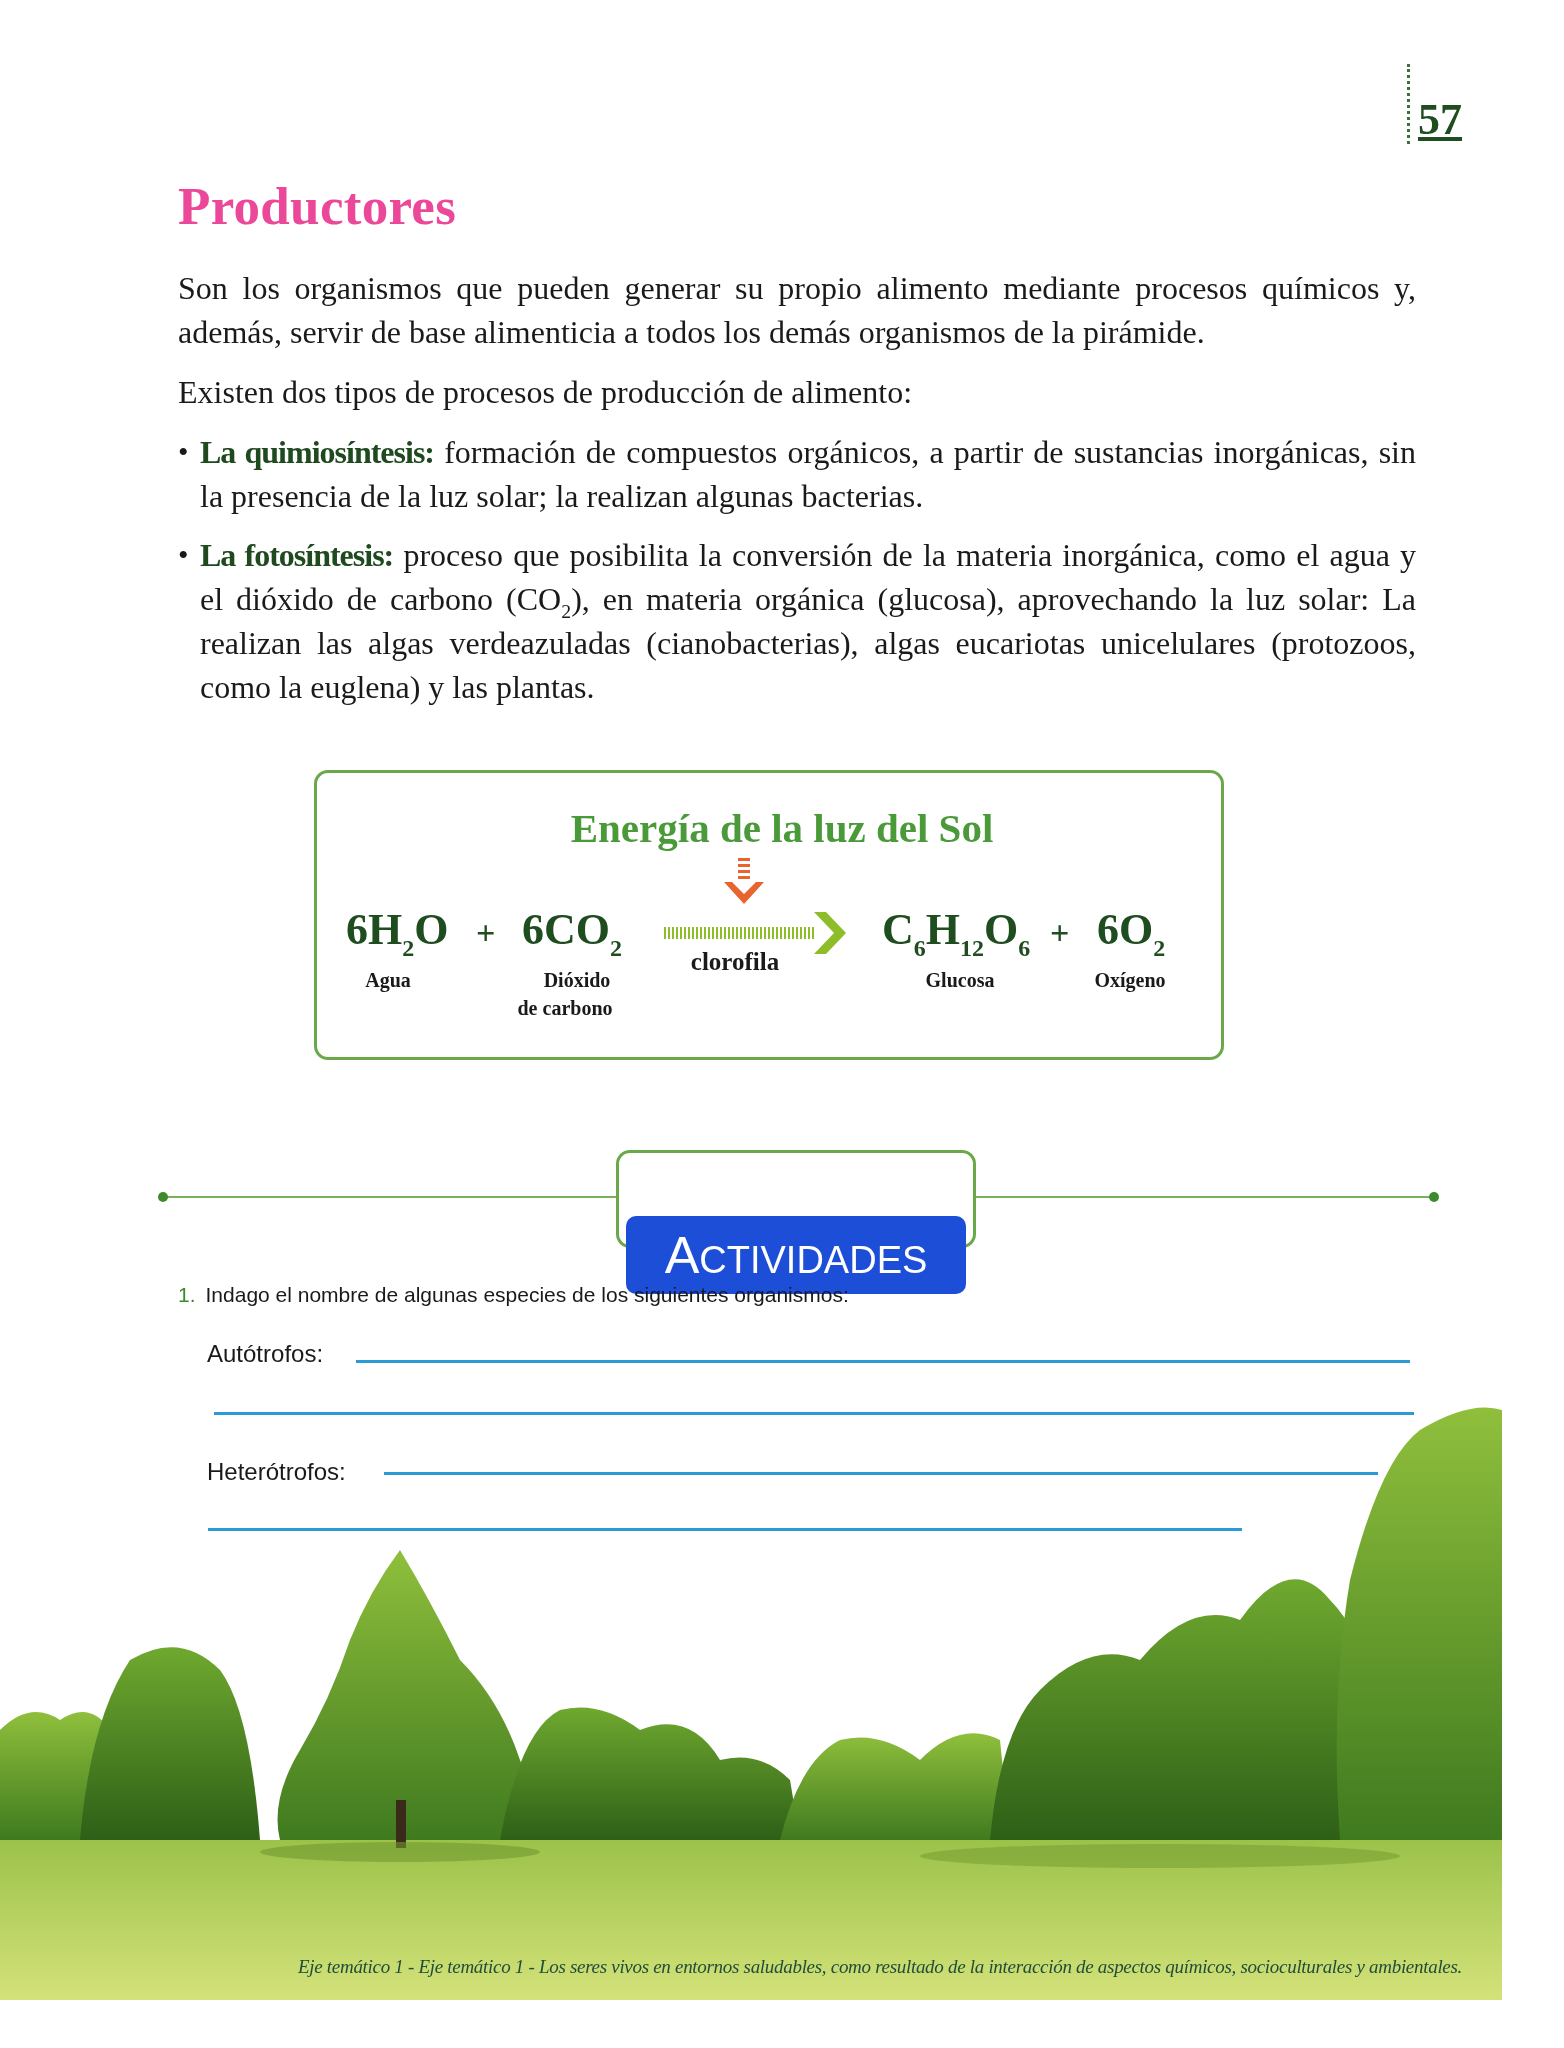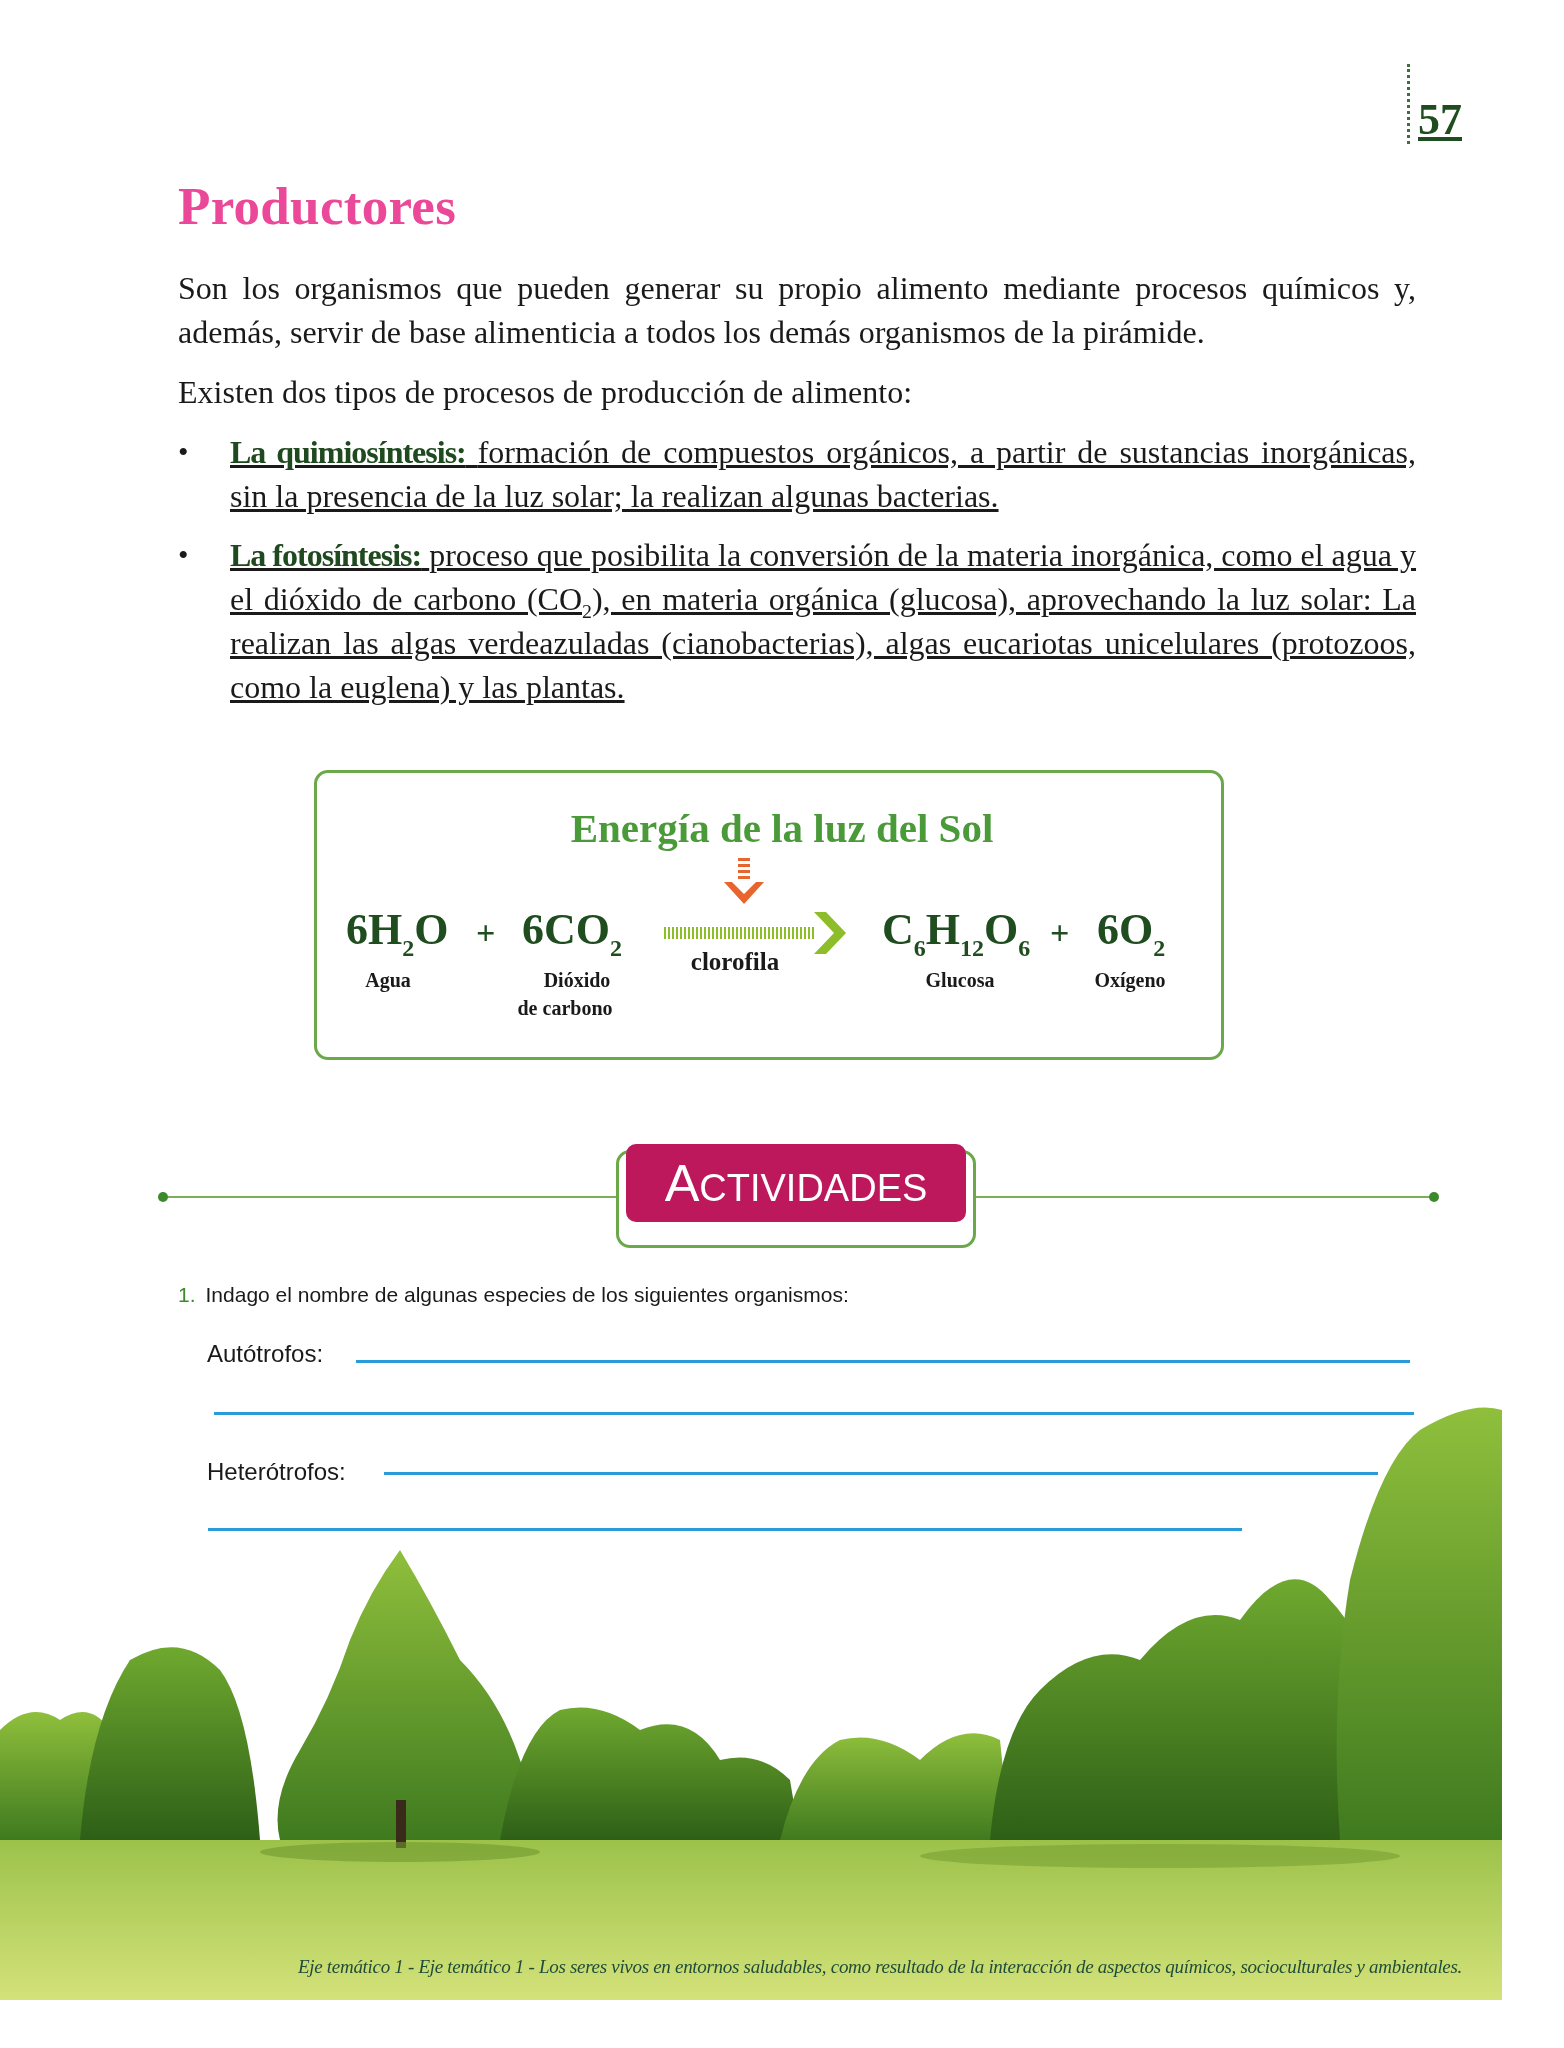--- a/index.html
+++ b/index.html
@@ -9,37 +9,37 @@
   .page-num { position:absolute; left:1418px; top:98px; font-family:"Liberation Serif", serif; font-weight:bold; font-size:44px; color:#1f4d1f; line-height:1;text-decoration:underline; }
 
   .title { position:absolute; left:178px; top:180px; font-size:53px; font-weight:bold; color:#ec4899; line-height:1; letter-spacing:0.3px; }
 
   .para { position:absolute; left:178px; width:1238px; font-size:32px; line-height:44px; text-align:justify; }
   .p1 { top:266px; }
   .p2 { top:370px; }
 
   .bullet { position:absolute; left:178px; width:1238px; font-size:32px; line-height:44px; }
   .bullet .dot { position:absolute; left:0; top:0; font-size:30px; }
-  .bullet .btext { margin-left:52px; text-align:justify; display:block;text-decoration:underline; }
+  .bullet .btext { margin-left:22px; text-align:justify; display:block; }
   .bullet .bterm { font-weight:bold; color:#1f4a1f; letter-spacing:-1px; }
   .b1 { top:430px; }
   .b2 { top:533px; }
   sub { font-size:62%; vertical-align:-8px; line-height:0; }
 
   .eq-box { position:absolute; left:314px; top:770px; width:910px; height:290px; border:3px solid #6aa84a; border-radius:14px; box-sizing:border-box; }
   .eq-title { position:absolute; left:0; width:100%; top:808px; text-align:center; font-size:41px; font-weight:bold; color:#4a9a3a; line-height:1; }
   .chem { position:absolute; font-size:44px; font-weight:bold; color:#1f4d1f; line-height:1; }
   .chem sub { font-size:24px; vertical-align:-12px; }
   .plus { position:absolute; font-size:34px; font-weight:bold; color:#1f4d1f; line-height:1; }
   .lbl { position:absolute; font-size:20px; font-weight:bold; color:#1a1a1a; line-height:28px; text-align:center; }
 
   .activities-line { position:absolute; top:1196px; height:2px; background:#7ab05a; }
   .activities-dot { position:absolute; top:1192px; width:10px; height:10px; border-radius:50%; background:#3d8a2c; }
   .act-outer { position:absolute; left:616px; top:1150px; width:360px; height:98px; border:3px solid #6aa84a; border-radius:14px; box-sizing:border-box; background:#fff; }
-  .act-inner { position:absolute; left:626px; top:1144px; width:340px; height:78px; background:#be185d; border-radius:10px; display:flex; align-items:center; justify-content:center; }
+  .act-inner { position:absolute; left:626px; top:1216px; width:340px; height:78px; background:#1d4ed8; border-radius:10px; display:flex; align-items:center; justify-content:center; }
   .act-label { font-family:"Liberation Sans", sans-serif; color:#fff; font-size:38px; letter-spacing:0; }
   .act-label .big { font-size:52px; }
 
   .q1 { position:absolute; left:178px; top:1282px; font-family:Liberation Sans, sans-serif; font-size:21px; color:#1a1a1a; line-height:1.2; }
   .q1 .num { color:#3d8a2c; margin-right:10px; }
   .field-label { position:absolute; font-family:"Liberation Sans", sans-serif; font-size:24px; color:#1a1a1a; line-height:1; }
   .answer-line { position:absolute; height:3px; background:#2a9ad8; }
 
   .forest { position:absolute; left:0; top:1400px; width:1502px; height:600px; }
   .footer-text { position:absolute; left:298px; top:1956px; font-family:"Liberation Serif", serif; font-style:italic; font-size:19px; color:#1f4d3a; white-space:nowrap; letter-spacing:-0.3px; }

